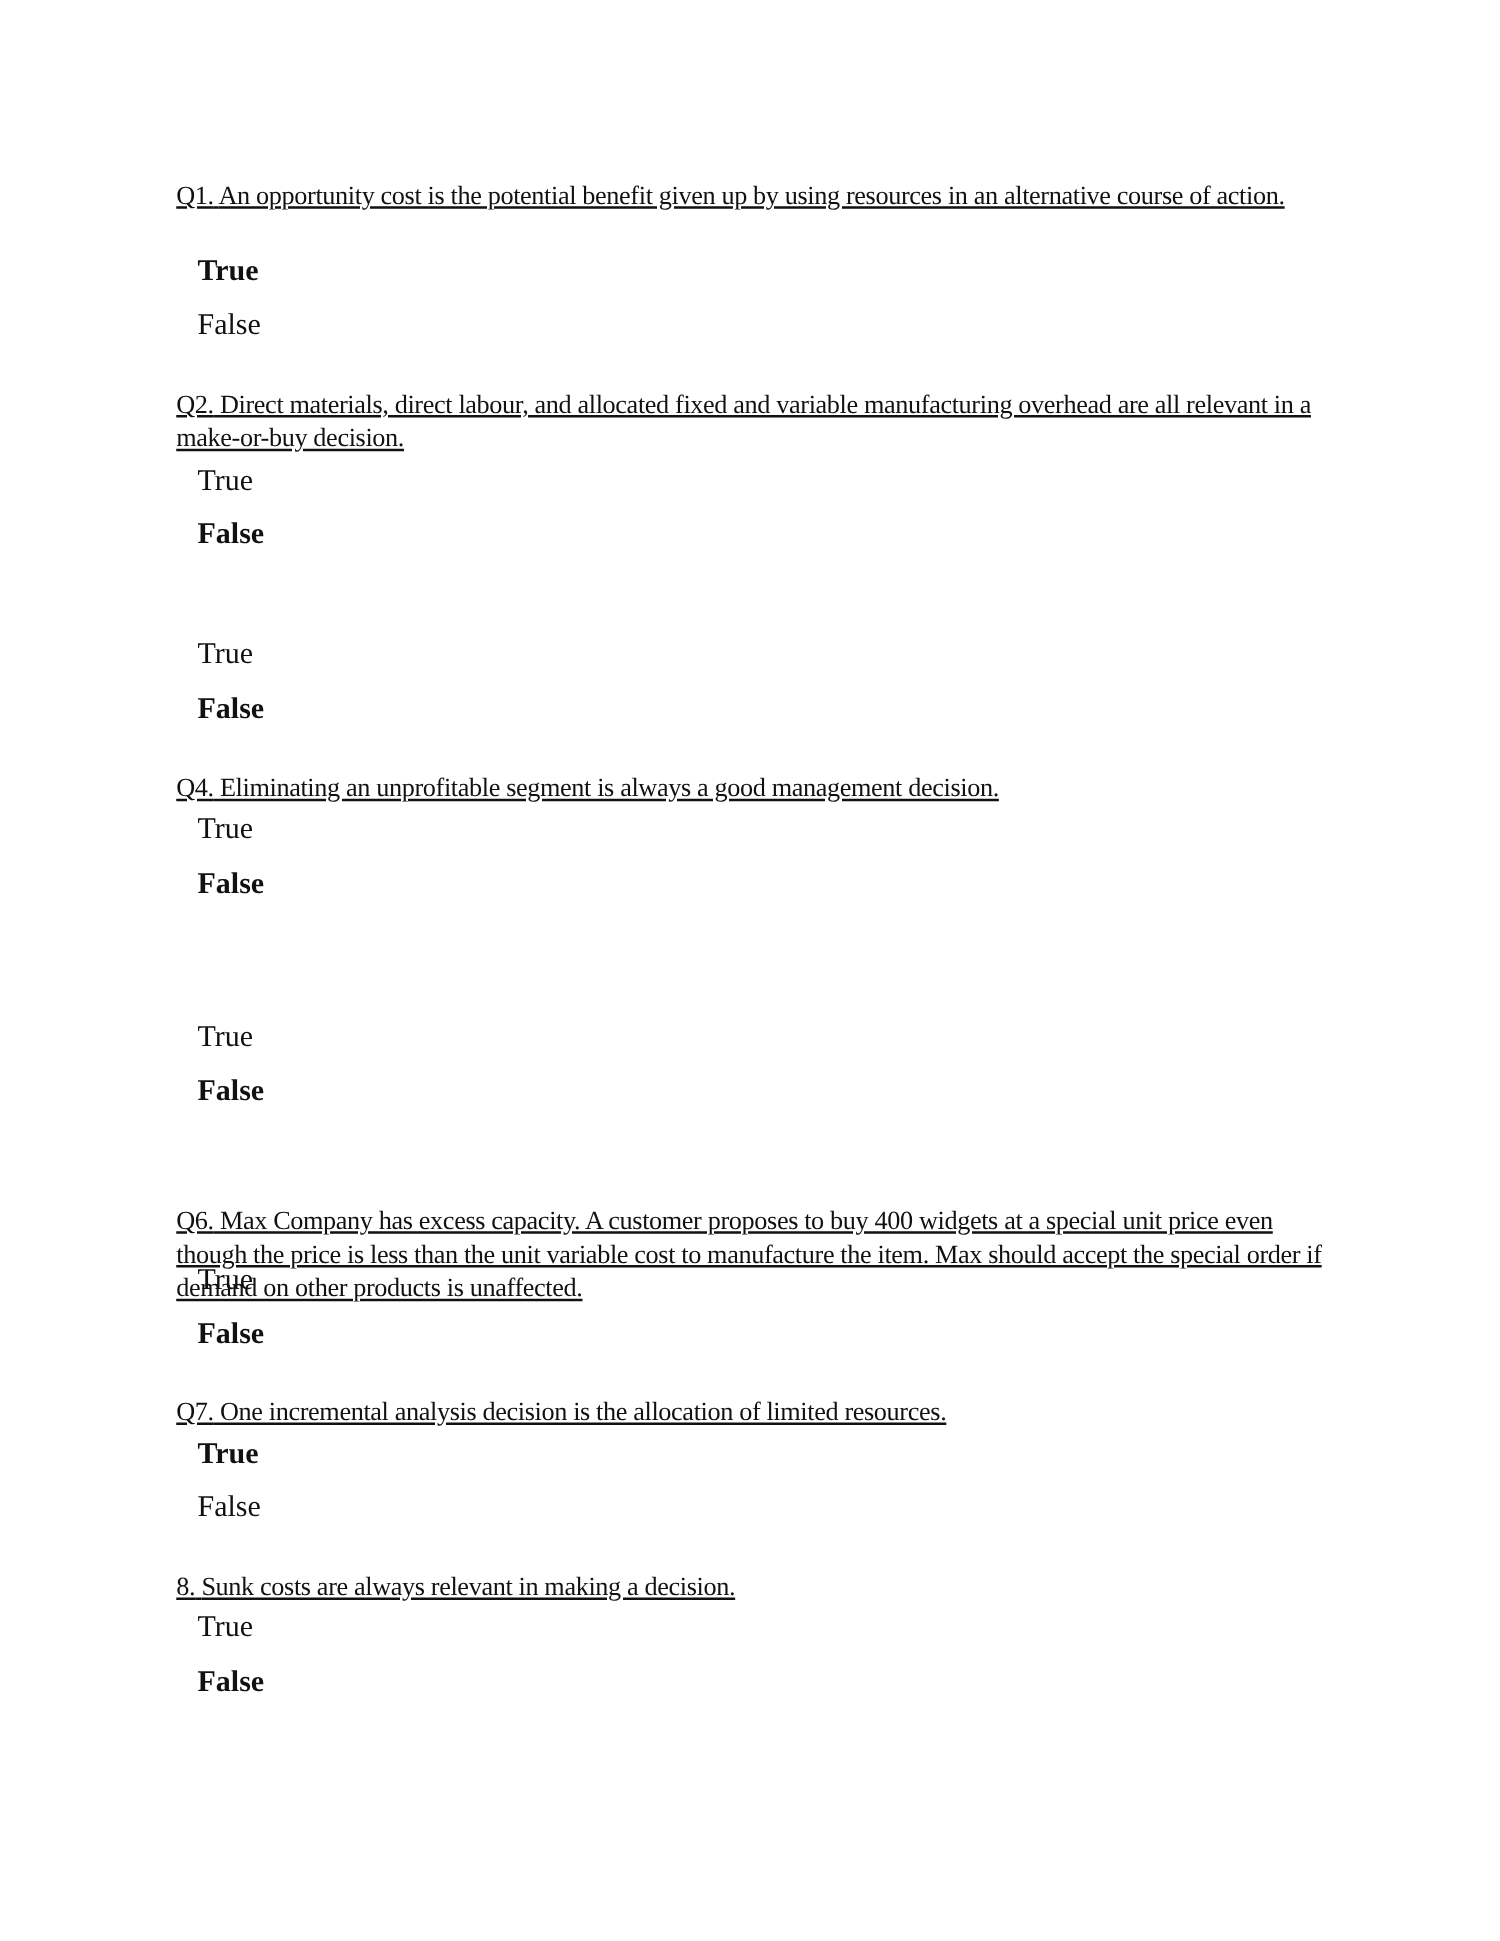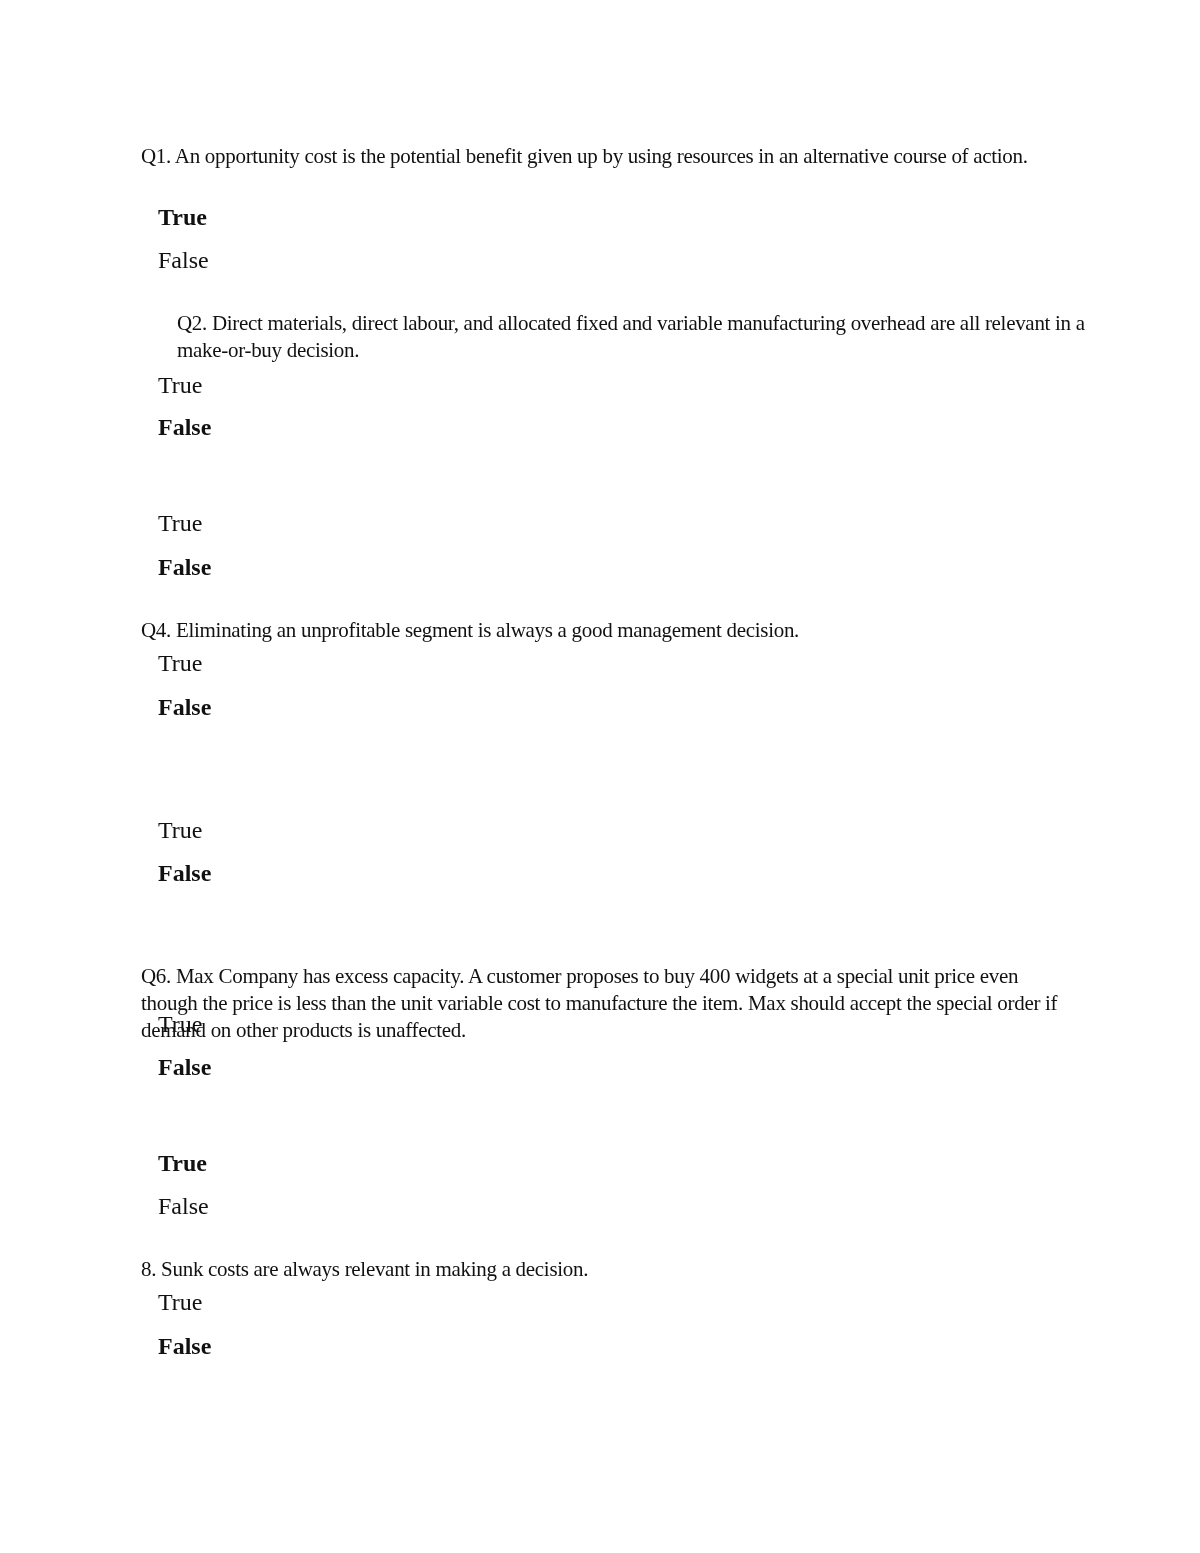--- a/index.html
+++ b/index.html
@@ -1,36 +1,36 @@
 <!DOCTYPE html>
 <html><head>
 <meta charset="utf-8">
 <style>
   html, body { margin: 0; padding: 0; background: #ffffff; }
   body { width: 1200px; height: 1553px; position: relative; overflow: hidden;
          font-family: "Liberation Serif", "DejaVu Serif", serif; color: #111111; }
   .page { position: absolute; left: 0; top: 0; width: 1200px; height: 1553px; }
-  .q { position: absolute; left: 141px; width: 930px; font-size: 21px; line-height: 27px; letter-spacing: -0.3px; }
+  .q { position: absolute; left: 141px; width: 930px; font-size: 21px; line-height: 27px; letter-spacing: -0.3px; text-decoration: underline; }
   .q-prompt { margin: 0; }
   .opt { position: absolute; left: 158px; font-size: 24px; line-height: 27px; }
   .opt.selected { font-weight: bold; }
   .b { font-weight: bold; }
 </style>
 </head>
 <body>
 
 <div class="page">
 
   <div class="q" style="top:143px;">
     <p class="q-prompt"><span>Q1.</span> <span>An opportunity cost is the potential benefit given up by using resources in an alternative course of action.</span></p>
   </div>
   <div class="opt selected" style="top:204px;">True</div>
   <div class="opt" style="top:247px;">False</div>
 
-  <div class="q" style="top:310px;margin-left:36px;">
+  <div class="q" style="top:310px;">
     <p class="q-prompt"><span>Q2.</span> <span>Direct materials, direct labour, and allocated fixed and variable manufacturing overhead are all relevant in a make-or-buy decision.</span></p>
   </div>
   <div class="opt" style="top:372px;">True</div>
   <div class="opt selected" style="top:414px;">False</div>
 
   <div class="opt" style="top:510px;">True</div>
   <div class="opt selected" style="top:554px;">False</div>
 
   <div class="q" style="top:617px;">
     <p class="q-prompt"><span>Q4.</span> <span>Eliminating an unprofitable segment is always a good management decision.</span></p>
@@ -40,20 +40,23 @@
 
   <div class="opt" style="top:817px;">True</div>
   <div class="opt selected" style="top:860px;">False</div>
 
   <div class="q" style="top:923px;margin-top:40px;">
     <p class="q-prompt"><span>Q6.</span> <span>Max Company has excess capacity. A customer proposes to buy 400 widgets at a special unit price even though the price is less than the unit variable cost to manufacture the item. Max should accept the special order if demand on other products is unaffected.</span></p>
   </div>
   <div class="opt" style="top:1011px;">True</div>
   <div class="opt selected" style="top:1054px;">False</div>
 
+  <div class="q" style="top:1116px;">
+    <p class="q-prompt"><span>Q7.</span> <span>One incremental analysis decision is the allocation of limited resources.</span></p>
+  </div>
   <div class="opt selected" style="top:1150px;">True</div>
   <div class="opt" style="top:1193px;">False</div>
 
   <div class="q" style="top:1256px;">
     <p class="q-prompt"><span>8.</span> <span>Sunk costs are always relevant in making a decision.</span></p>
   </div>
   <div class="opt" style="top:1289px;">True</div>
   <div class="opt selected" style="top:1333px;">False</div>
 
 </div>

